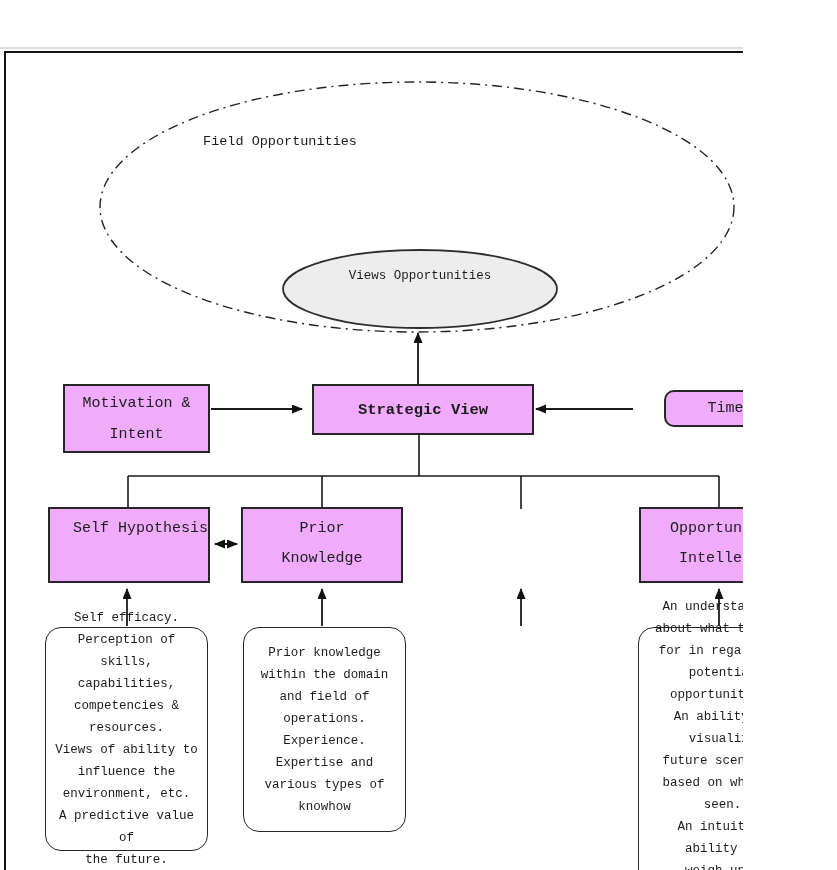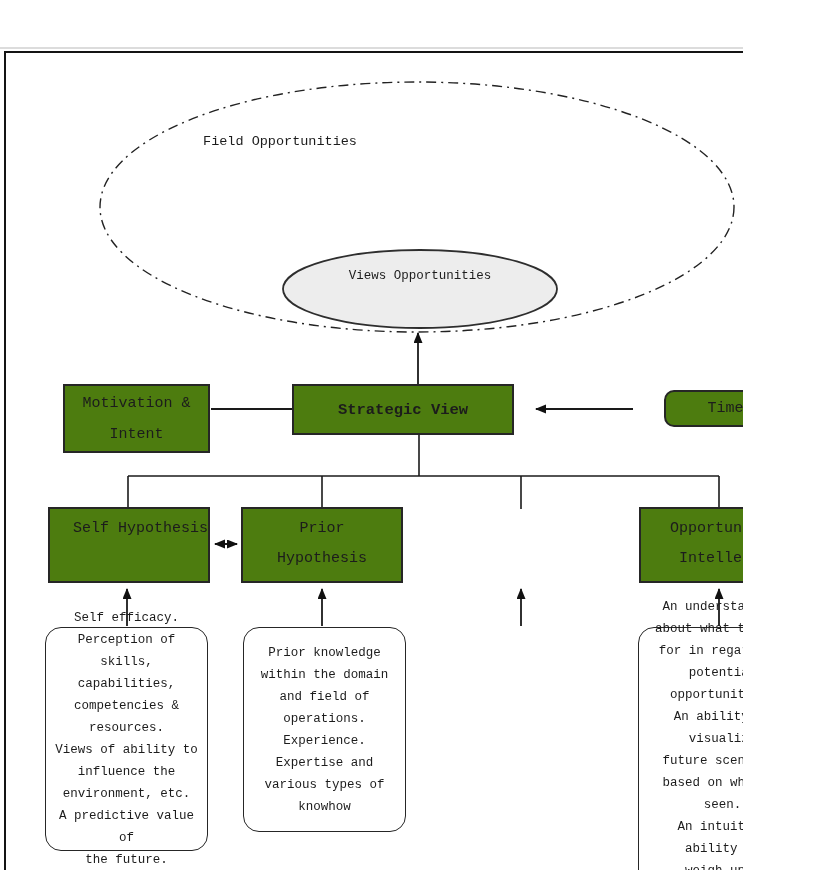--- a/index.html
+++ b/index.html
@@ -22,27 +22,27 @@
     position:absolute;left:4px;top:4px;
     width:822px;height:856px;
     border:2px solid #141414;
   }
   svg.connectors{position:absolute;left:0;top:0;z-index:1;}
   .lbl{position:absolute;z-index:3;text-align:center;white-space:nowrap;}
   .field-lbl{left:180px;top:87px;width:200px;font-size:13.5px;}
   .domain-lbl{left:320px;top:222px;width:200px;font-size:12.5px;}
   .box{
     position:absolute;z-index:2;
-    background:#4d7c0f;border:2px solid #262626;
+    background:#f0abfc;border:2px solid #262626;
     box-sizing:border-box;text-align:center;
     font-size:15px;
   }
   .ml{white-space:pre-line;}
   .motivation{left:63px;top:337px;width:147px;height:69px;line-height:31px;padding-top:2px;}
-  .strategic{left:292px;top:337px;width:222px;height:51px;
+  .strategic{left:312px;top:337px;width:222px;height:51px;
     display:flex;align-items:center;justify-content:center;
     font-weight:bold;font-size:15.5px;}
   .time{left:664px;top:343px;width:123px;height:37px;
     display:flex;align-items:center;justify-content:center;border-radius:10px;}
   .branch{top:460px;height:76px;line-height:30px;padding-top:5px;}
   .b0{left:48px;width:162px;text-align:right;}
   .b1{left:241px;width:162px;}
   .b2{left:440px;width:162px;}
   .b3{left:639px;width:161px;}
   .bubble{
@@ -102,21 +102,21 @@
   <div class="lbl field-lbl">Field Opportunities</div>
   <div class="lbl domain-lbl">Views Opportunities</div>
 
   <div class="box motivation ml">Motivation &amp;
 Intent</div>
   <div class="box strategic">Strategic View</div>
   <div class="box time">Time</div>
 
   <div class="box branch b0 ml">Self Hypothesis</div>
   <div class="box branch b1 ml">Prior
-Hypothesis</div>
+Knowledge</div>
   <div class="box branch b3 ml">Opportunity
 Intellect</div>
 
   <div class="bubble r0 ml">Self efficacy.
 Perception of skills,
 capabilities,
 competencies &amp;
 resources.
 Views of ability to
 influence the

